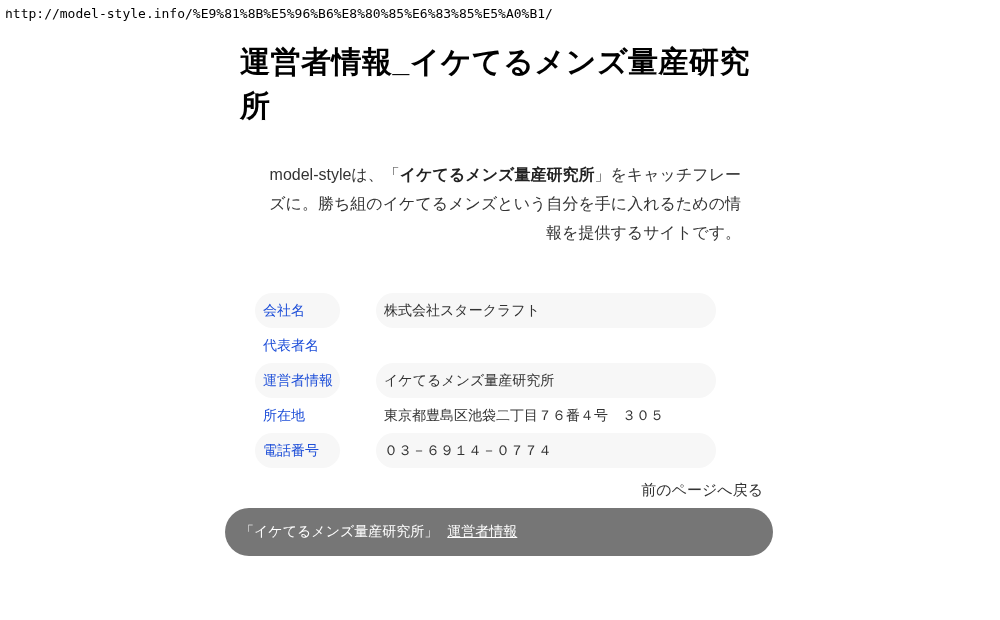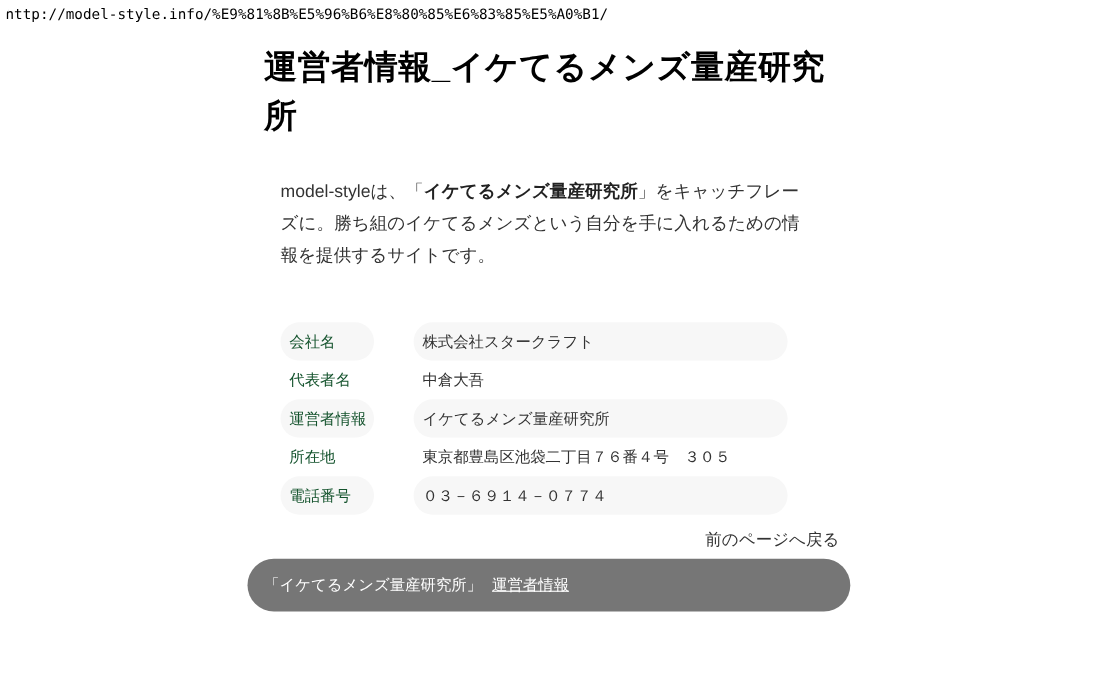--- a/index.html
+++ b/index.html
@@ -22,31 +22,31 @@
   
   .page-title {
     position: absolute; left: 240px; top: 40px; width: 520px;
     font-size: 30px; line-height: 44px; font-weight: bold; color: #000000;
     letter-spacing: 0.5px;
   }
 
   
   .intro {
     position: absolute; left: 255px; top: 160px; width: 486px;
-    font-size: 16px; line-height: 29px; text-align: left; color: #333333;
+    font-size: 16px; line-height: 29px; text-align: right; color: #333333;
   }
   .intro .hl { font-weight: bold; color: #222222; }
 
   
   .info-table { position: absolute; left: 255px; top: 293px; width: 435px; }
   .info-row { display: flex; height: 35px; }
   .cell-label {
     width: 85px; flex: 0 0 85px; margin-right: 10px;
     display: flex; align-items: center; padding-left: 8px;
-    font-size: 14px; color: #14532d; white-space: nowrap;
+    font-size: 14px; color: #1d4ed8; white-space: nowrap;
   }
   .cell-value {
     width: 340px; flex: 0 0 340px;
     display: flex; align-items: center; padding-left: 8px;
     font-size: 14px; color: #333333; white-space: nowrap; margin-left: 26px;
   }
   .info-row:nth-child(odd) .cell-label,
   .info-row:nth-child(odd) .cell-value { background: #f7f7f7; }
   .info-row:nth-child(even) .cell-label,
   .info-row:nth-child(even) .cell-value { background: #ffffff; }
@@ -83,21 +83,20 @@
 
   <p class="intro"><span>model-styleは、「</span><span class="hl">イケてるメンズ量産研究所</span><span>」をキャッチフレーズに。勝ち組のイケてるメンズという自分を手に入れるための情報を提供するサイトです。</span></p>
 
   <div class="info-table">
     <div class="info-row">
       <div class="cell-label">会社名</div>
       <div class="cell-value">株式会社スタークラフト</div>
     </div>
     <div class="info-row">
       <div class="cell-label">代表者名</div>
-      <div class="cell-value">中倉大吾</div>
     </div>
     <div class="info-row">
       <div class="cell-label">運営者情報</div>
       <div class="cell-value">イケてるメンズ量産研究所</div>
     </div>
     <div class="info-row">
       <div class="cell-label">所在地</div>
       <div class="cell-value">東京都豊島区池袋二丁目７６番４号　３０５</div>
     </div>
     <div class="info-row">

